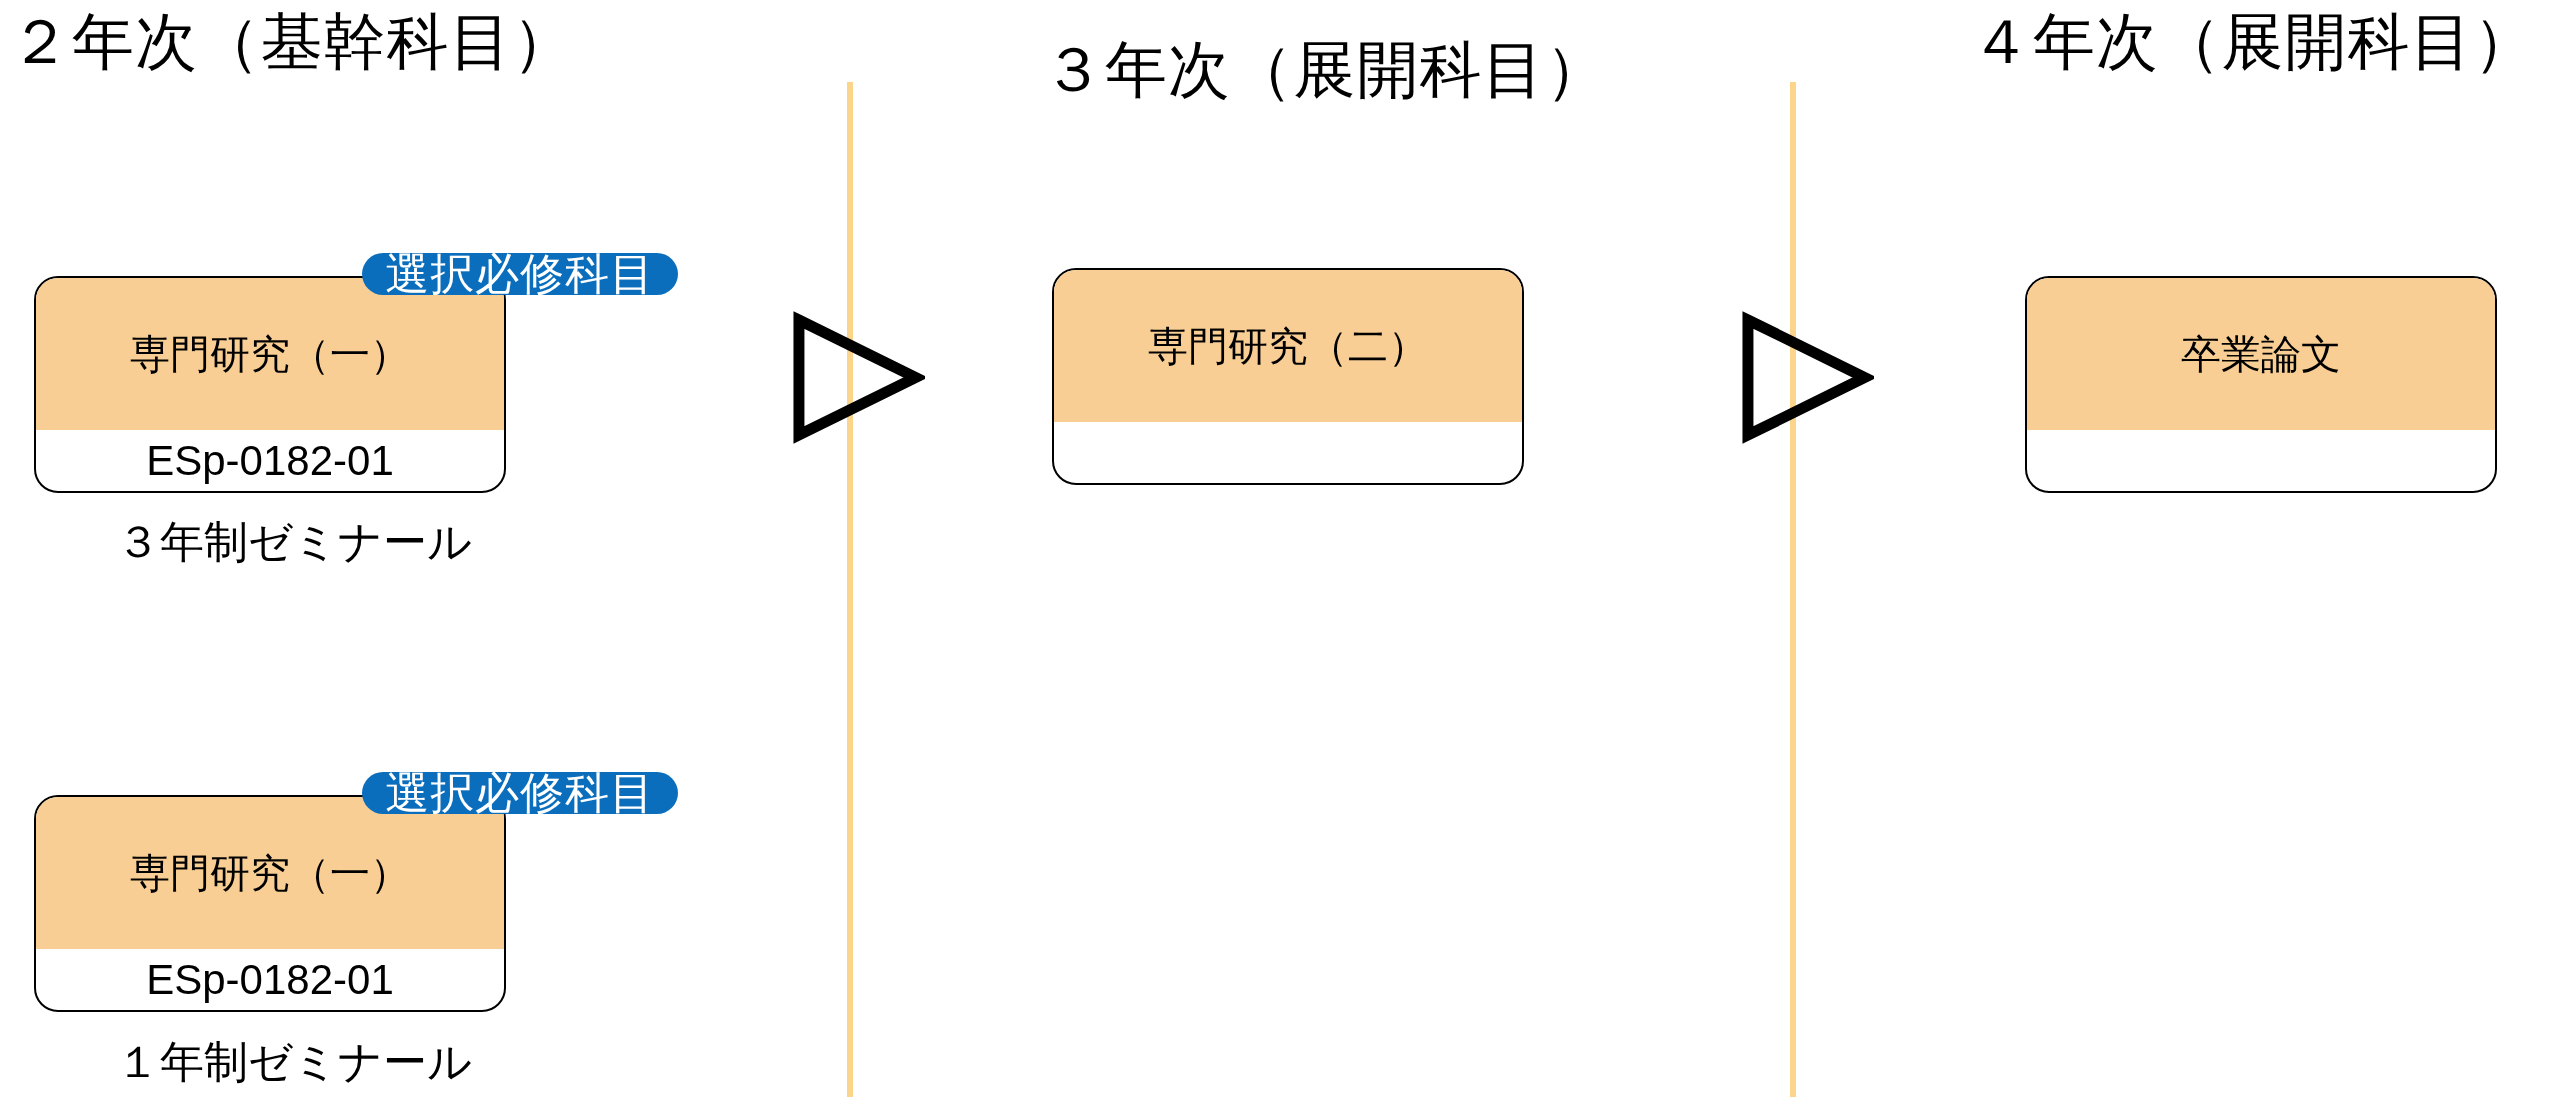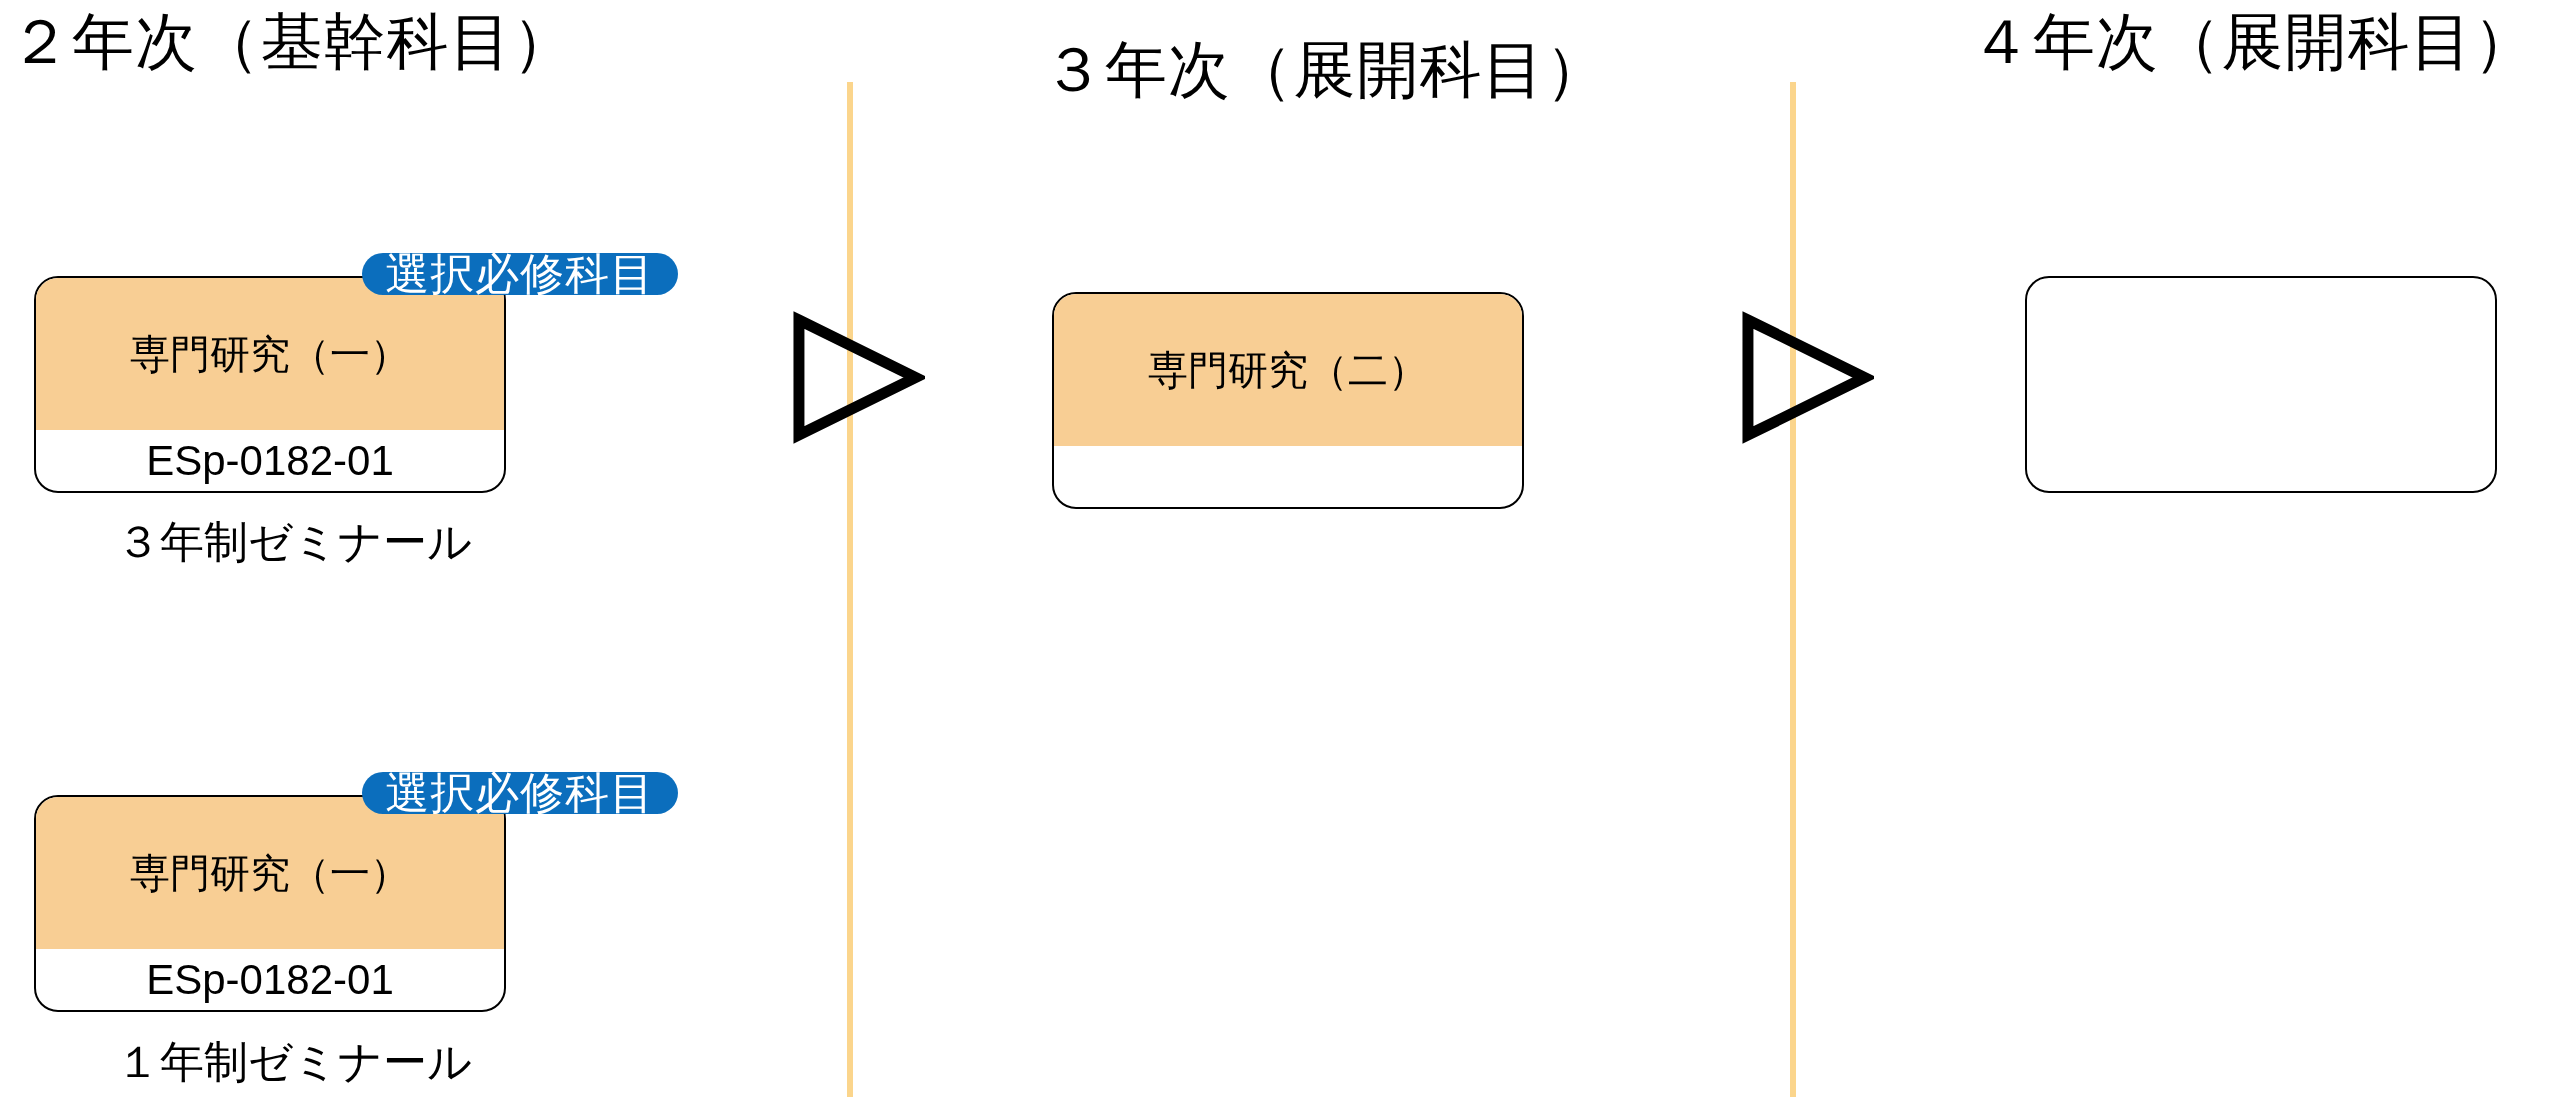--- a/index.html
+++ b/index.html
@@ -35,23 +35,24 @@
   <div class="course-name" style="background:#F8CE94;">専門研究（一）</div>
   <div class="course-code">ESp-0182-01</div>
 </div>
 <div class="badge" style="left:362px; top:772px; background:#0B6EBD;">選択必修科目</div>
 <div class="caption" style="left:34px; top:1034px;">１年制ゼミナール</div>
 
 <svg class="arrow" style="left:788px; top:309px;" viewBox="0 0 150 150">
   <polygon points="12,12 140,75 12,138" fill="none" stroke="#000" stroke-width="12" stroke-linejoin="miter"></polygon>
 </svg>
 
-<div class="course-box" style="left:1052px; top:292px;">
+<div class="course-box" style="left:1052px; top:268px;">
   <div class="course-name" style="background:#F8CE94;">専門研究（二）</div>
 </div>
 
 <svg class="arrow" style="left:1737px; top:309px;" viewBox="0 0 150 150">
   <polygon points="12,12 140,75 12,138" fill="none" stroke="#000" stroke-width="12" stroke-linejoin="miter"></polygon>
 </svg>
 
 <div class="course-box" style="left:2025px; top:276px;">
+  <div class="course-name" style="background:#F8CE94;">卒業論文</div>
 </div>
 
 
 </body></html>

